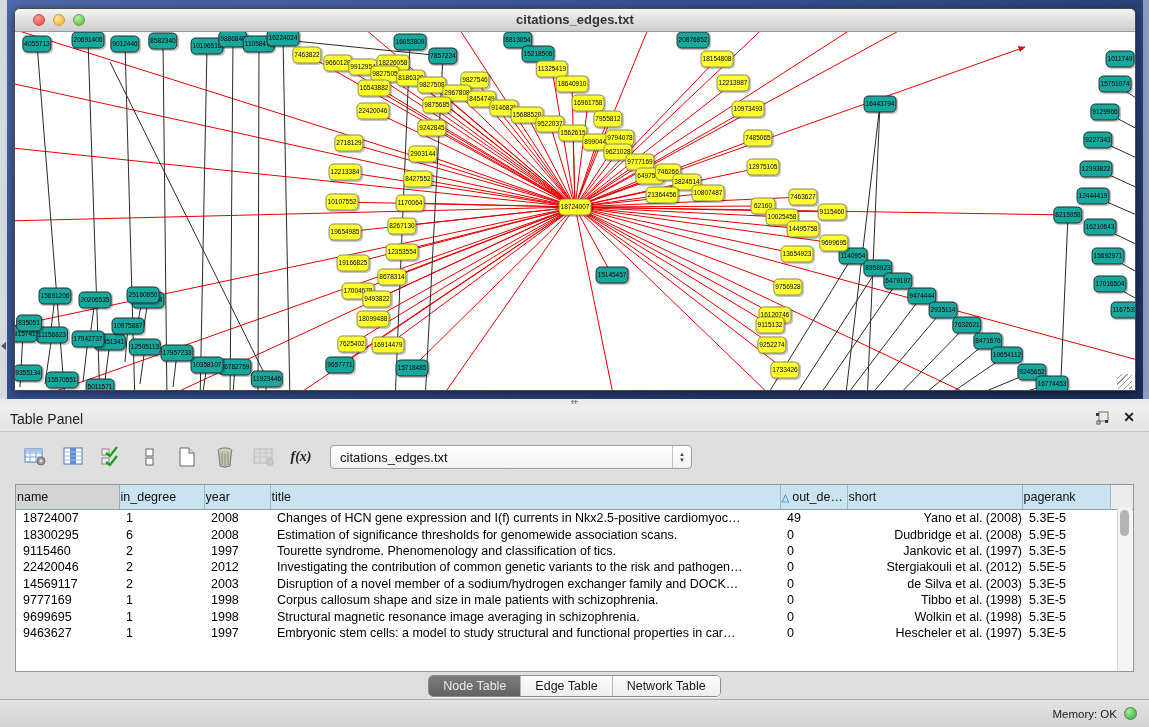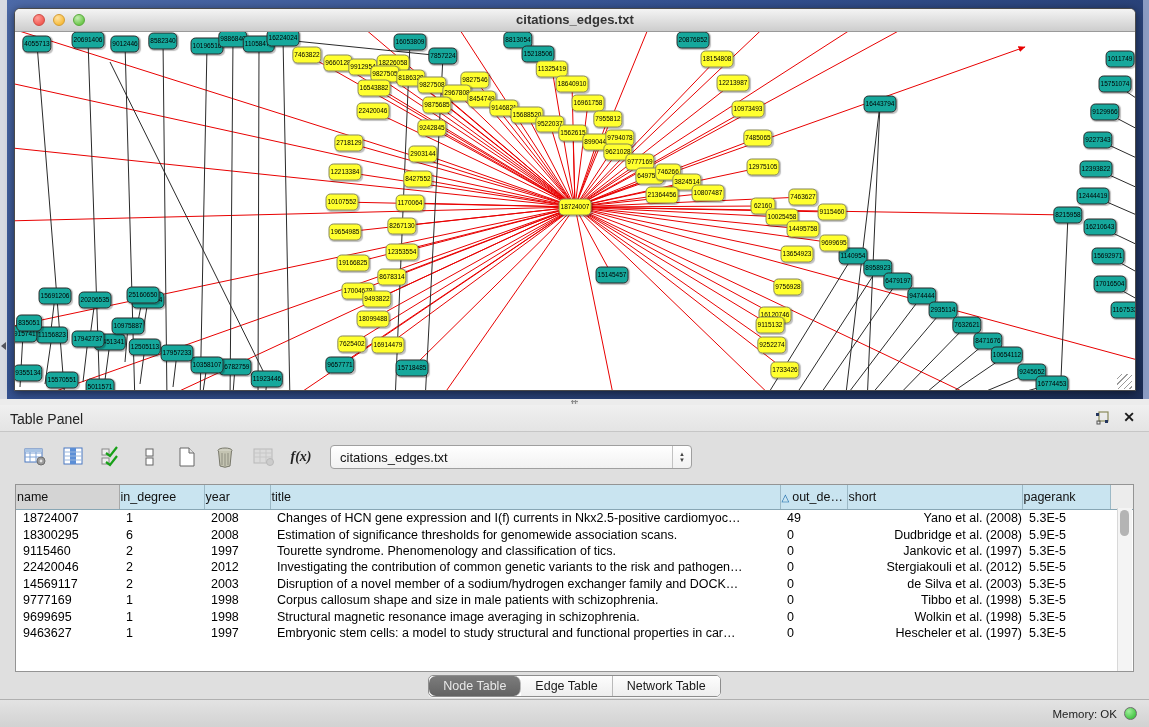--- a/index.html
+++ b/index.html
@@ -54,21 +54,21 @@
   td.c-short{text-align:right;padding:0;}
   .sort-tri{color:#1567a8;font-size:10px;margin-right:3px;}
   #vscroll{position:absolute;right:1px;top:23px;width:14px;height:163px;background:#f4f4f4;border-left:1px solid #d8d8d8;}
   #vthumb{position:absolute;left:2px;top:2px;width:9px;height:26px;border-radius:5px;background:#b4b4b4;}
 
   
   #tabbar{position:absolute;left:0;top:268px;width:1149px;height:26px;display:flex;justify-content:center;align-items:center;}
   #seg{display:flex;border:1px solid #8d8d8d;border-radius:5px;overflow:hidden;background:#fff;box-shadow:0 1px 0 rgba(255,255,255,.7);}
   .seg-btn{padding:3px 14px;font-size:12.5px;color:#1a1a1a;background:linear-gradient(#fdfdfd,#eeeeee);border-right:1px solid #b9b9b9;cursor:pointer;}
   .seg-btn:last-child{border-right:none;}
-  .seg-btn.sel{background:linear-gradient(#7c7c7c,#636363);color:#e8e8e8;border-radius:7px;}
+  .seg-btn.sel{background:linear-gradient(#7c7c7c,#636363);color:#e8e8e8;}
 
   
   #status-bar{position:absolute;left:0;top:699px;width:1149px;height:28px;background:linear-gradient(#e3e3e3,#d2d2d2);border-top:1px solid #b0b0b0;display:flex;align-items:center;justify-content:flex-end;gap:7px;padding-right:12px;box-sizing:border-box;}
   #mem-label{font-size:11.5px;color:#222;}
   #mem-dot{width:13px;height:13px;border-radius:50%;background:radial-gradient(circle at 35% 30%,#9ff09a,#49c649 70%);border:1px solid #6d6d6d;box-sizing:border-box;cursor:pointer;}
 </style>
 </head>
 <body>
 
 <div id="app">

